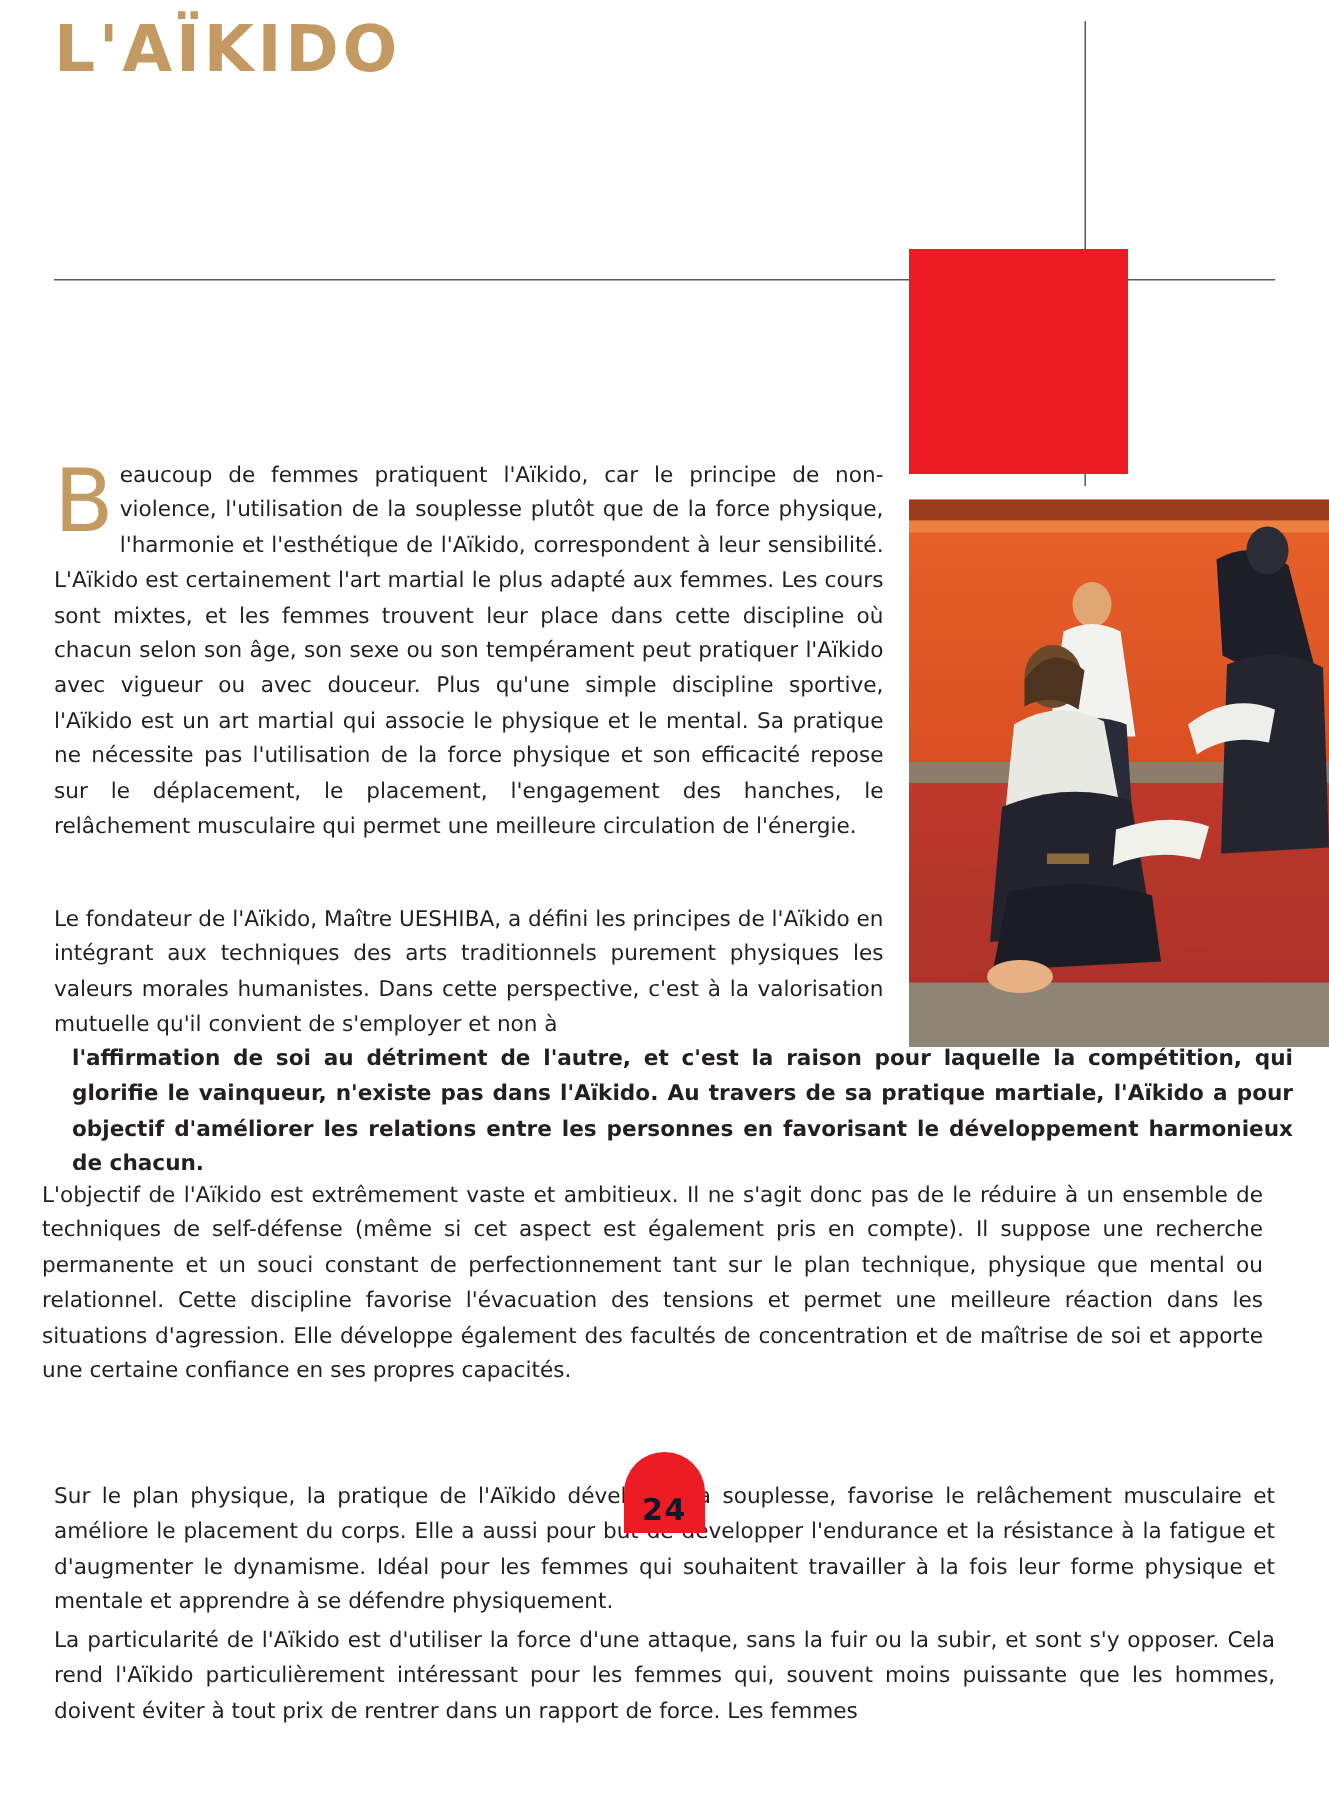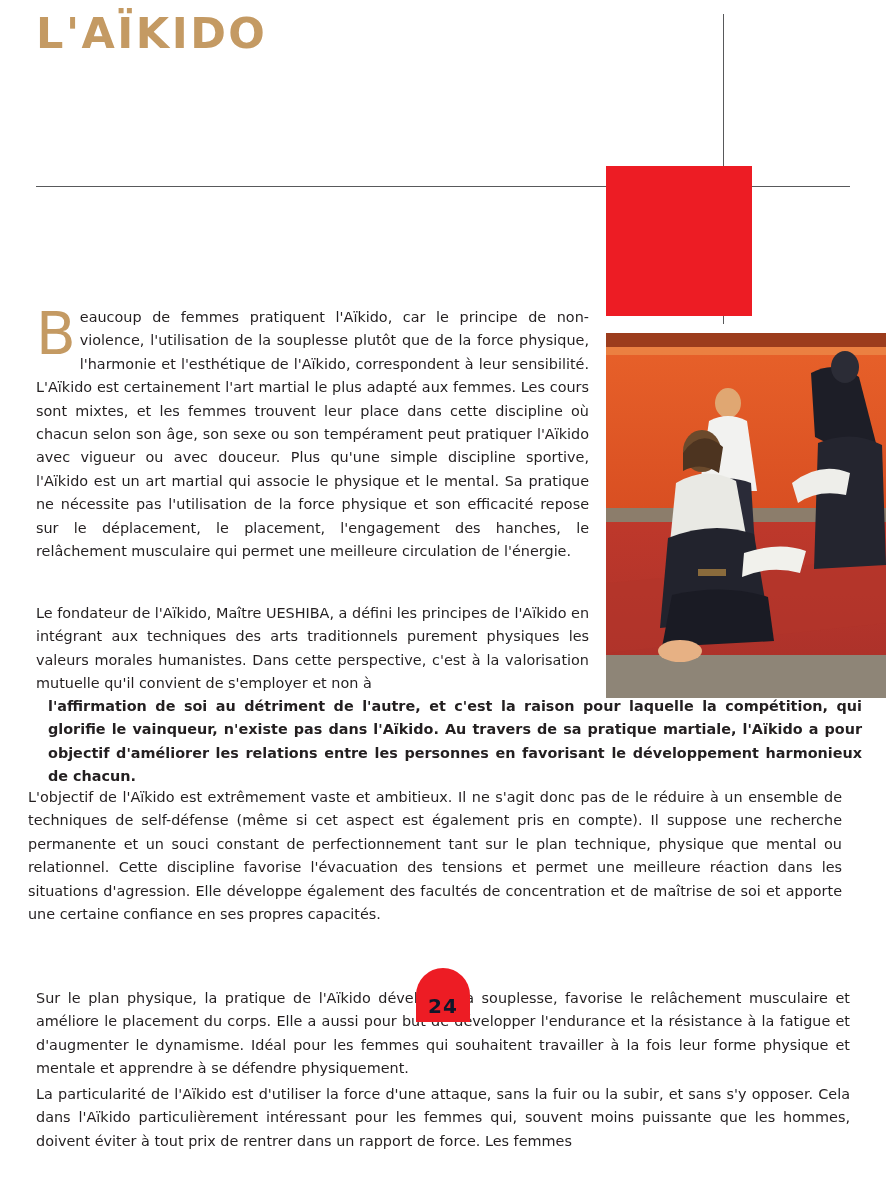--- a/index.html
+++ b/index.html
@@ -207,18 +207,18 @@
 
   <div class="para3">
     <p>L'objectif de l'Aïkido est extrêmement vaste et ambitieux. Il ne s'agit donc pas de le réduire à un ensemble de techniques de self-défense (même si cet aspect est également pris en compte). Il suppose une recherche permanente et un souci constant de perfectionnement tant sur le plan technique, physique que mental ou relationnel. Cette discipline favorise l'évacuation des tensions et permet une meilleure réaction dans les situations d'agression. Elle développe également des facultés de concentration et de maîtrise de soi et apporte une certaine confiance en ses propres capacités.</p>
   </div>
 
   <div class="para4">
     <p>Sur le plan physique, la pratique de l'Aïkido développe la souplesse, favorise le relâchement musculaire et améliore le placement du corps. Elle a aussi pour but de développer l'endurance et la résistance à la fatigue et d'augmenter le dynamisme. Idéal pour les femmes qui souhaitent travailler à la fois leur forme physique et mentale et apprendre à se défendre physiquement.</p>
   </div>
 
   <div class="para5">
-    <p class="last">La particularité de l'Aïkido est d'utiliser la force d'une attaque, sans la fuir ou la subir, et sans s'y opposer. Cela dans l'Aïkido particulièrement intéressant pour les femmes qui, souvent moins puissante que les hommes, doivent éviter à tout prix de rentrer dans un rapport de force. Les femmes</p>
+    <p class="last">La particularité de l'Aïkido est d'utiliser la force d'une attaque, sans la fuir ou la subir, et sont s'y opposer. Cela rend l'Aïkido particulièrement intéressant pour les femmes qui, souvent moins puissante que les hommes, doivent éviter à tout prix de rentrer dans un rapport de force. Les femmes</p>
   </div>
 
   <div class="page-number">24</div>
 
 </div>
 
 </body></html>

